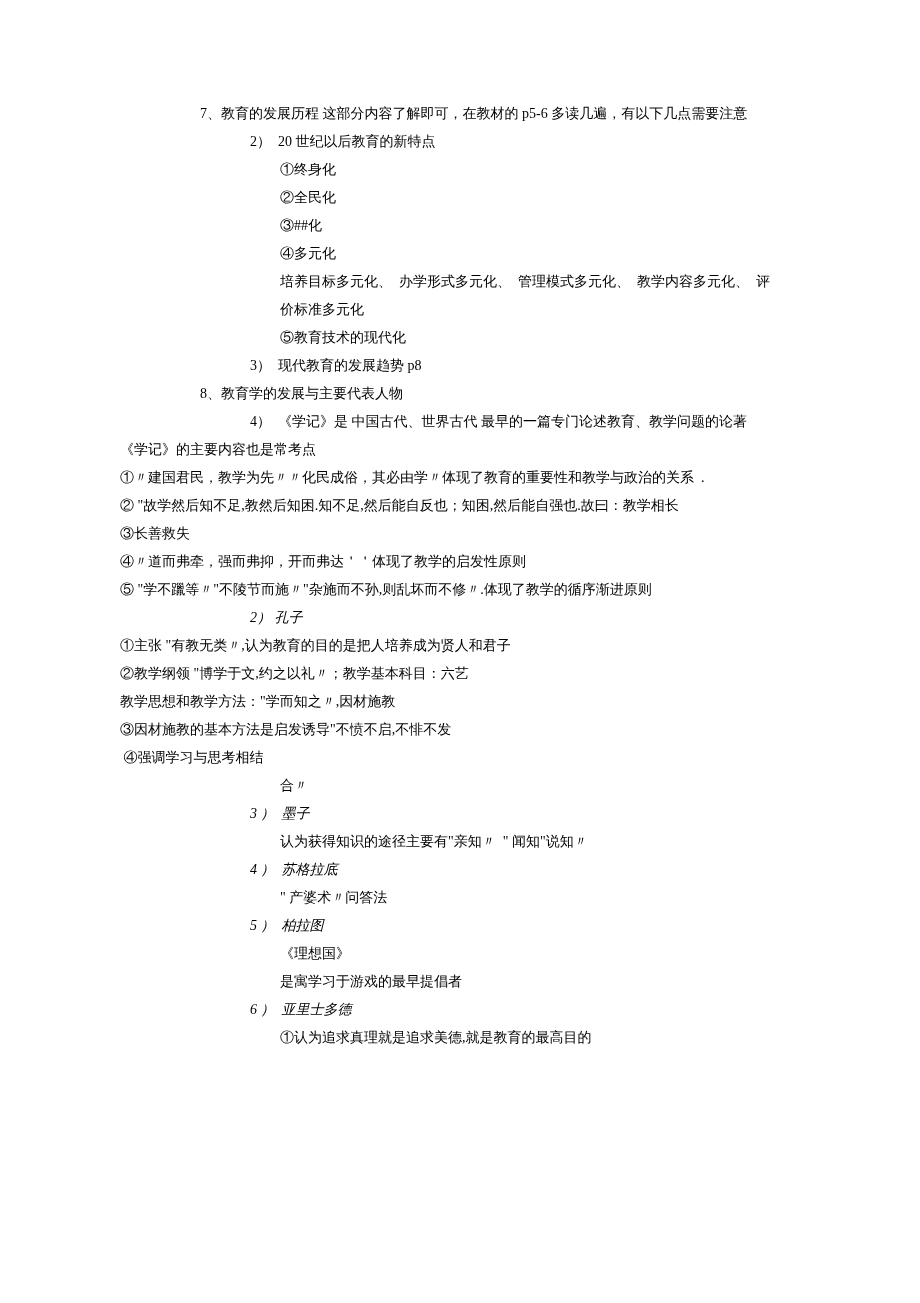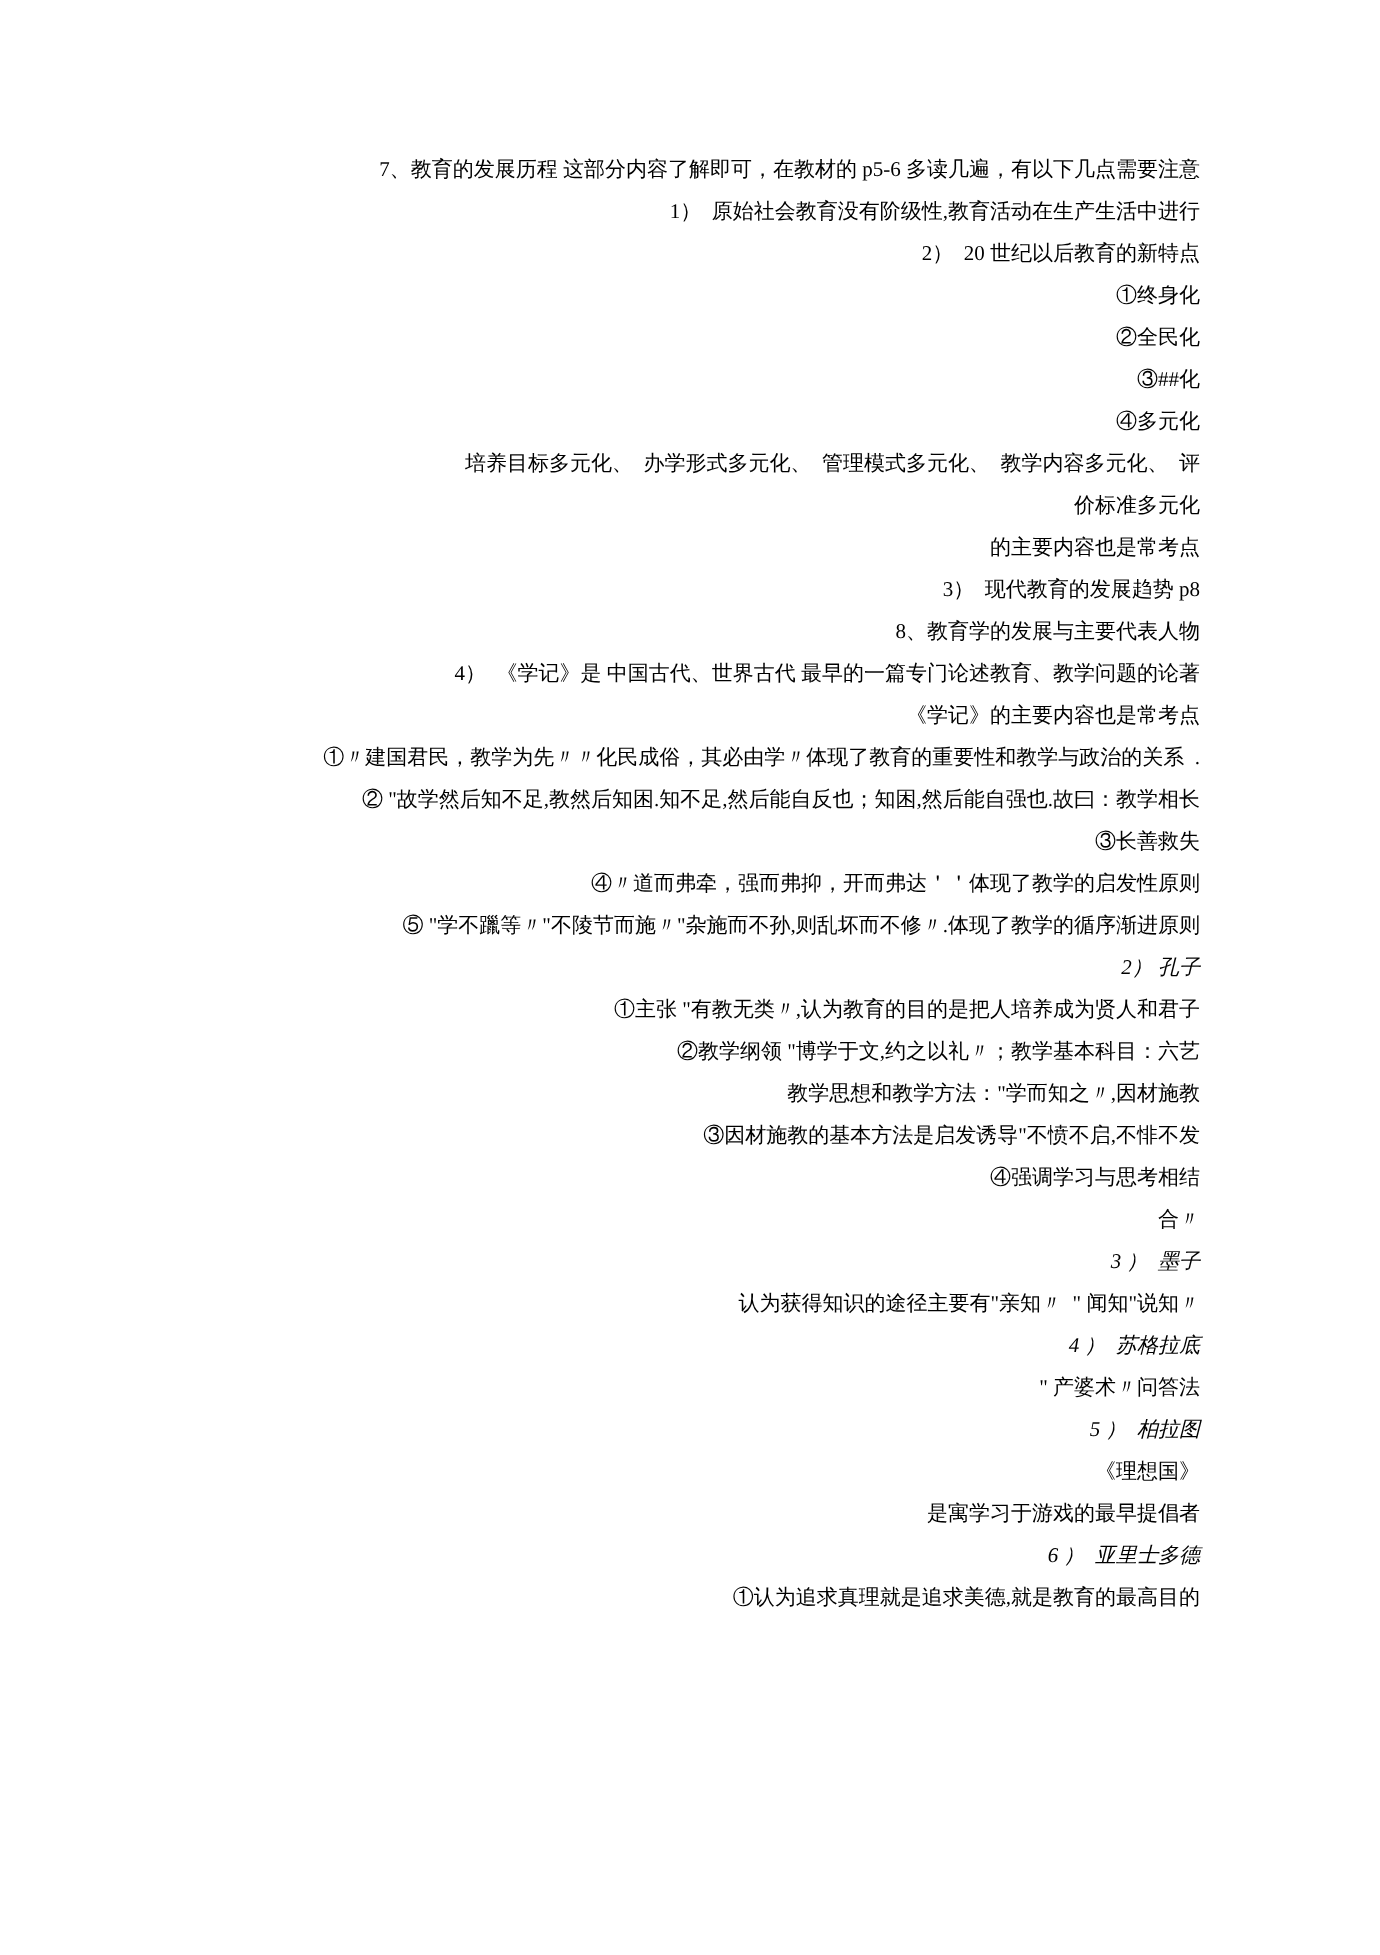--- a/index.html
+++ b/index.html
@@ -13,36 +13,35 @@
     width: 920px;
   }
   .page {
     padding: 100px 120px 80px 120px;
   }
   .indent-1 { padding-left: 80px; }
   .indent-2 { padding-left: 130px; }
   .indent-3 { padding-left: 160px; }
   .indent-0 { padding-left: 0px; }
   .indent-sub2 { padding-left: 130px; font-style: italic; }
-  .line { white-space: pre-wrap; text-align: right; }
+  .line { white-space: pre-wrap; }
 </style>
 </head>
 <body>
 
 <div class="page" id="page-root">
     <div class="line indent-1">7、教育的发展历程 这部分内容了解即可，在教材的 p5-6 多读几遍，有以下几点需要注意</div>
-    <div class="line indent-2">1）  原始社会教育没有阶级性,教育活动在生产生活中进行</div>
     <div class="line indent-2">2）  20 世纪以后教育的新特点</div>
     <div class="line indent-3">①终身化</div>
     <div class="line indent-3">②全民化</div>
     <div class="line indent-3">③##化</div>
     <div class="line indent-3">④多元化</div>
     <div class="line indent-3">培养目标多元化、  办学形式多元化、  管理模式多元化、  教学内容多元化、  评</div>
     <div class="line indent-3">价标准多元化</div>
-    <div class="line indent-3">的主要内容也是常考点</div>
+    <div class="line indent-3">⑤教育技术的现代化</div>
     <div class="line indent-2">3）  现代教育的发展趋势 p8</div>
     <div class="line indent-1">8、教育学的发展与主要代表人物</div>
     <div class="line indent-2">4）  《学记》是 中国古代、世界古代 最早的一篇专门论述教育、教学问题的论著</div>
     <div class="line indent-0">《学记》的主要内容也是常考点</div>
     <div class="line indent-0">①〃建国君民，教学为先〃〃化民成俗，其必由学〃体现了教育的重要性和教学与政治的关系  .</div>
     <div class="line indent-0">② "故学然后知不足,教然后知困.知不足,然后能自反也；知困,然后能自强也.故曰：教学相长</div>
     <div class="line indent-0">③长善救失</div>
     <div class="line indent-0">④〃道而弗牵，强而弗抑，开而弗达＇＇体现了教学的启发性原则</div>
     <div class="line indent-0">⑤ "学不躐等〃"不陵节而施〃"杂施而不孙,则乱坏而不修〃.体现了教学的循序渐进原则</div>
     <div class="line indent-sub2">2） 孔子</div>

